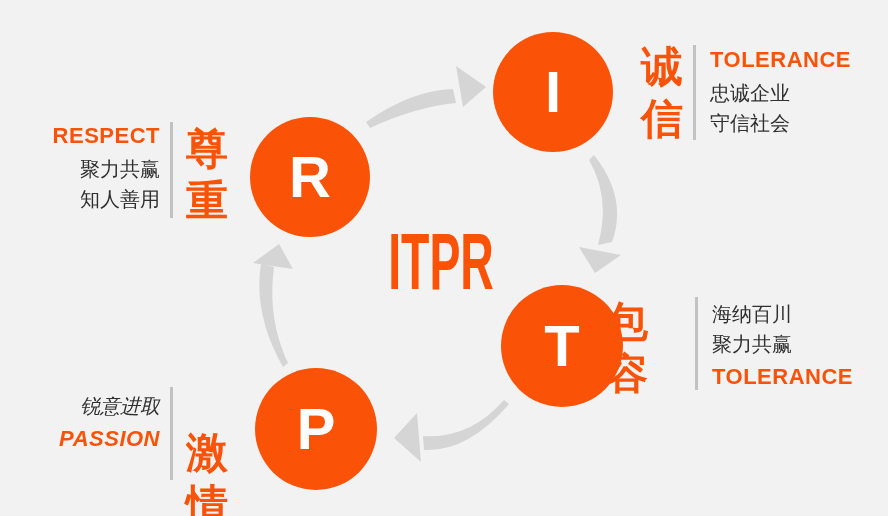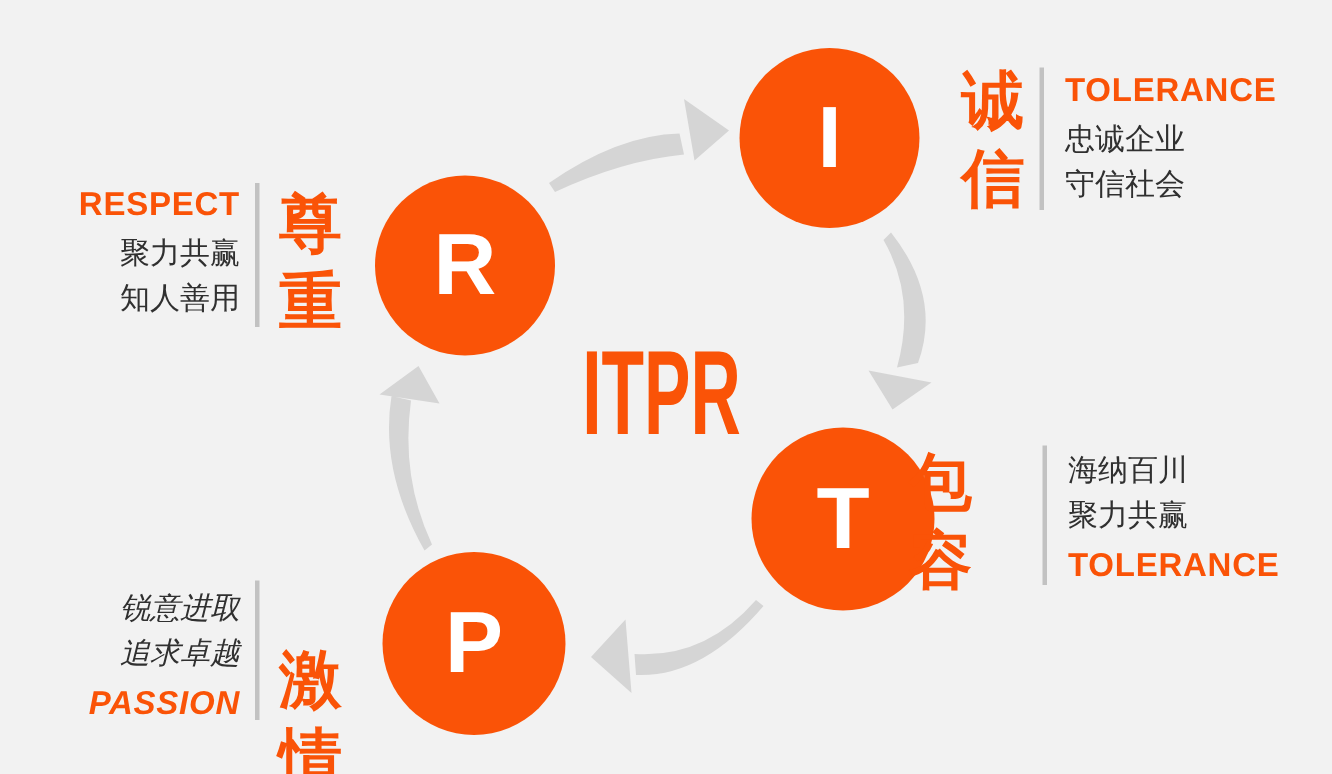--- a/index.html
+++ b/index.html
@@ -115,17 +115,16 @@
     <div class="en-label en-bottom">TOLERANCE</div>
   </div>
 
   <div class="circle circle-p">
     <span>P</span>
   </div>
   <div class="cn-vertical vert-passion">激情</div>
   <div class="divider div-passion"></div>
   <div class="textblock tb-passion">
     <div class="cn-line">锐意进取</div>
-    <div class="cn-line">追求卓越</div>
     <div class="en-label en-bottom">PASSION</div>
   </div>
 
 </div>
 
 </body></html>

